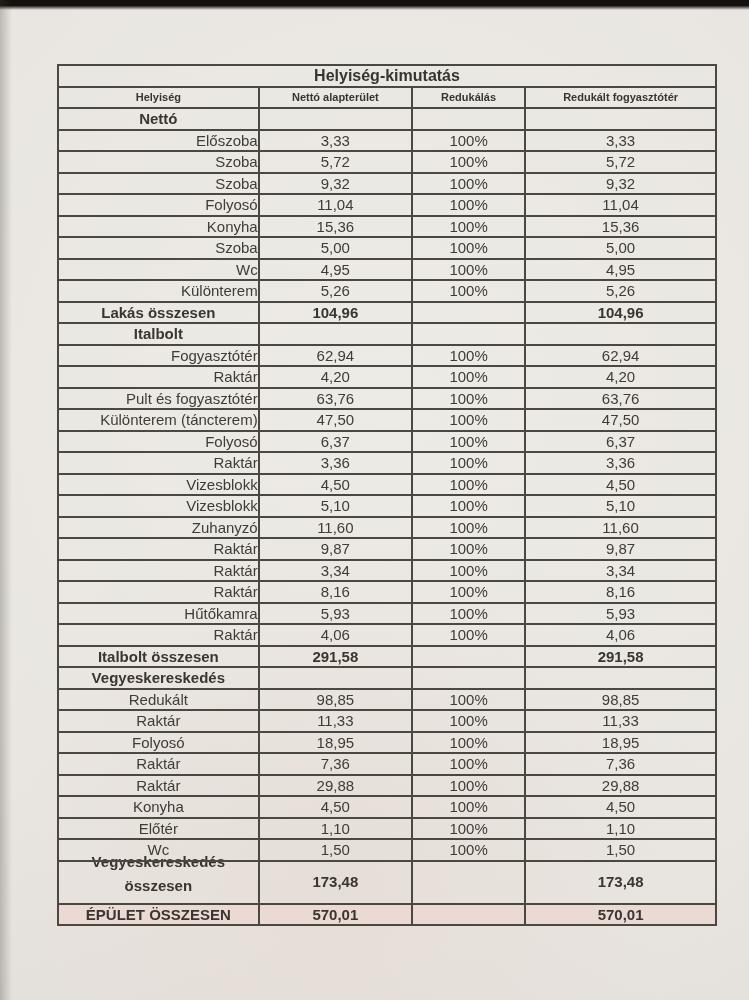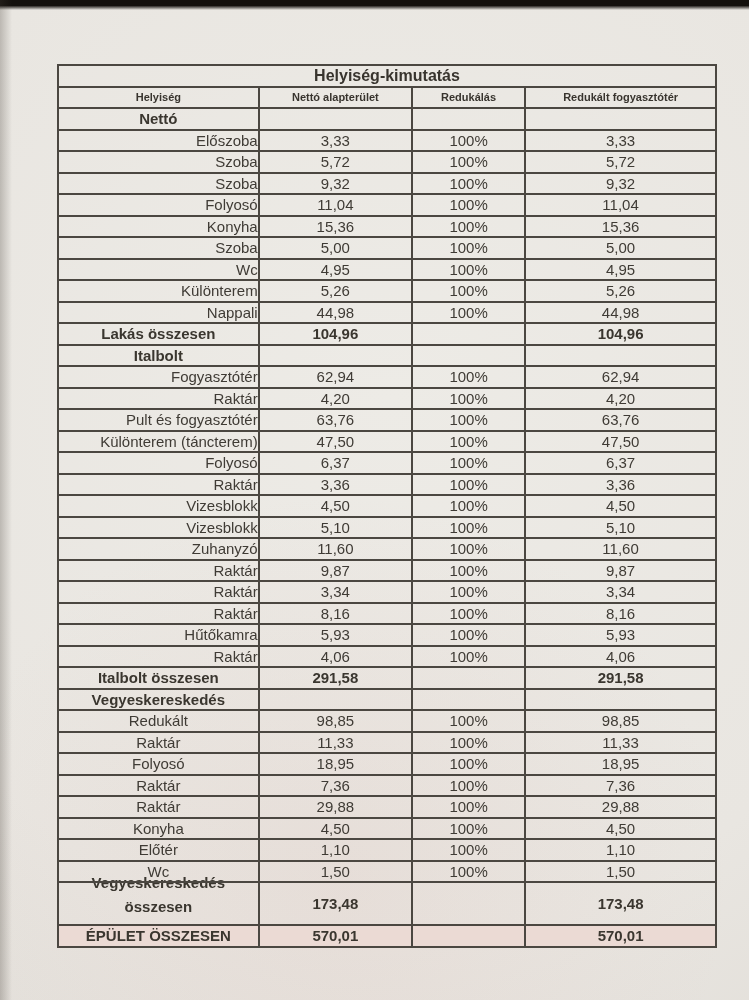--- a/index.html
+++ b/index.html
@@ -155,26 +155,20 @@
           <td>4,95</td>
           <td>100%</td>
           <td>4,95</td>
         </tr>
         <tr class="row-room">
           <td>Különterem</td>
           <td>5,26</td>
           <td>100%</td>
           <td>5,26</td>
         </tr>
-        <tr class="row-room">
-          <td>Nappali</td>
-          <td>44,98</td>
-          <td>100%</td>
-          <td>44,98</td>
-        </tr>
         <tr class="row-subtotal">
           <td>Lakás összesen</td>
           <td>104,96</td>
           <td></td>
           <td>104,96</td>
         </tr>
         <tr class="row-section">
           <td>Italbolt</td>
           <td></td>
           <td></td>

